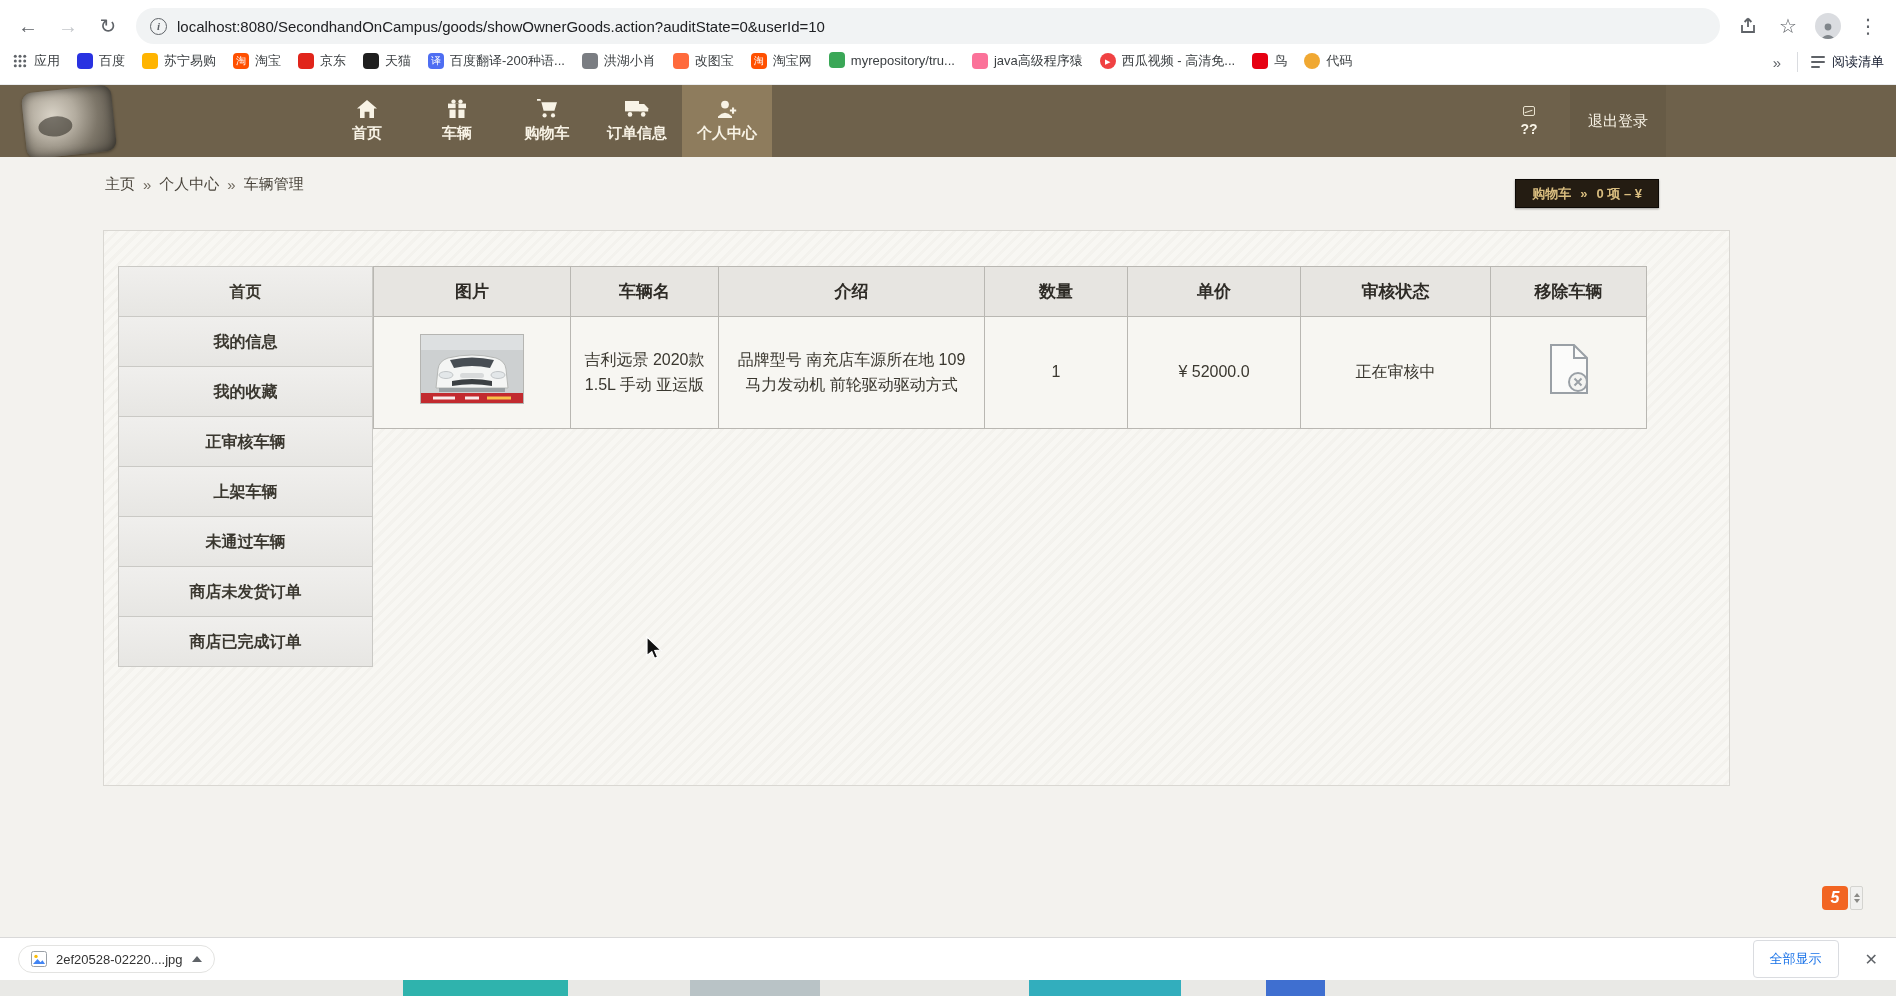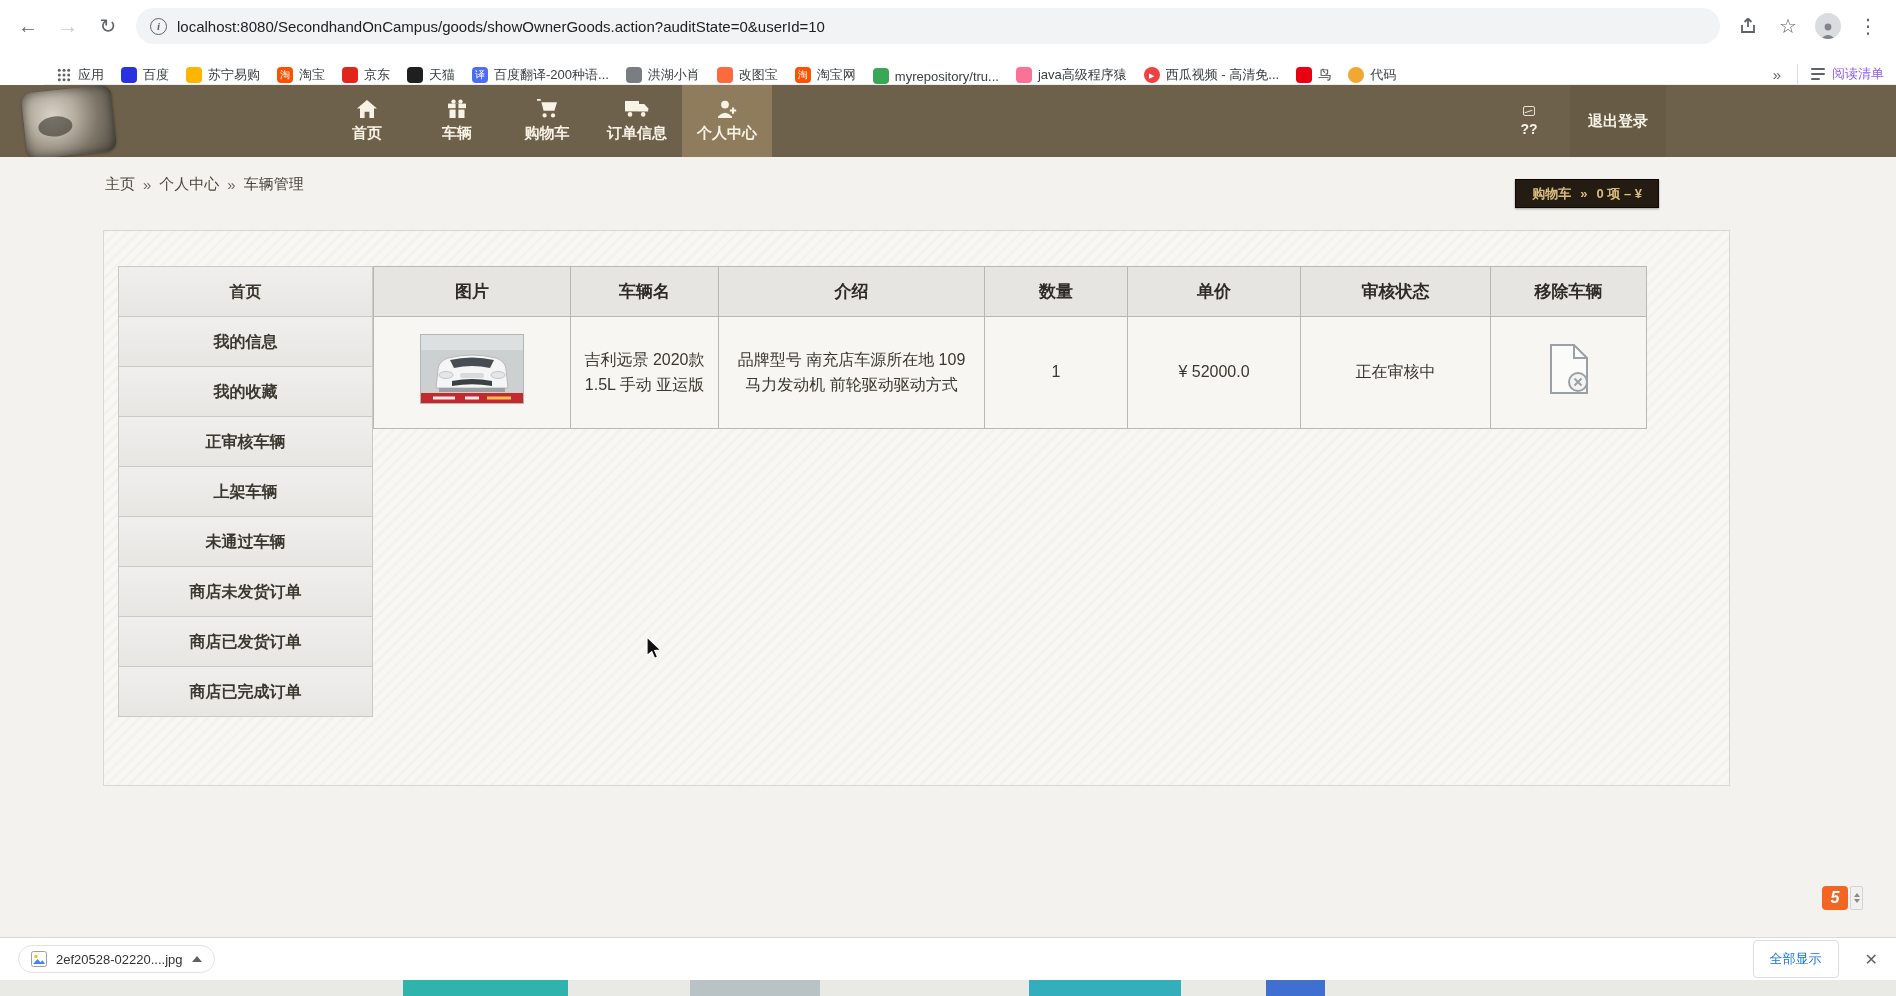--- a/index.html
+++ b/index.html
@@ -10,45 +10,45 @@
   
   .toolbar { position:absolute; top:0; left:0; right:0; height:52px; background:#fff; display:flex; align-items:center; padding:0 10px; gap:4px; }
   .tb-btn { width:36px; height:36px; border-radius:50%; display:flex; align-items:center; justify-content:center; font-size:20px; color:#5f6368; flex:0 0 auto; cursor:pointer; }
   .tb-btn.disabled { color:#c4c7cb; }
   .omnibox { flex:1; height:36px; background:#f1f3f4; border-radius:18px; display:flex; align-items:center; padding:0 14px; gap:10px; margin:0 6px; min-width:0; cursor:text; }
   .info-badge { width:17px; height:17px; border:1.6px solid #5f6368; border-radius:50%; color:#5f6368; font-size:11px; font-style:italic; font-weight:bold; display:flex; align-items:center; justify-content:center; flex:0 0 auto; font-family:"Liberation Serif", serif; }
   .url-text { font-size:15px; color:#202124; white-space:nowrap; overflow:hidden; text-overflow:ellipsis; }
   .avatar-circle { width:26px; height:26px; border-radius:50%; background:#dadce0; display:flex; align-items:flex-end; justify-content:center; overflow:hidden; }
 
   
-  .bookmarks { position:absolute; top:52px; left:0; right:0; height:33px; background:#fff; border-bottom:1px solid #ebedef; display:flex; align-items:flex-end; padding:0 12px; gap:17px; font-size:13px; color:#3c4043; white-space:nowrap;margin-left:44px; }
+  .bookmarks { position:absolute; top:52px; left:0; right:0; height:33px; background:#fff; border-bottom:1px solid #ebedef; display:flex; align-items:flex-start; padding:0 12px; gap:17px; font-size:13px; color:#3c4043; white-space:nowrap; }
   .bm { display:flex; align-items:center; gap:6px; cursor:pointer; flex:0 0 auto; }
   .favicon { width:16px; height:16px; border-radius:4px; display:flex; align-items:center; justify-content:center; flex:0 0 auto; }
   .favicon i { font-style:normal; color:#fff; font-size:10px; line-height:1; }
   .bm-right { margin-left:auto; display:flex; align-items:center; gap:12px; }
   .overflow-chevron { color:#5f6368; font-size:15px; cursor:pointer; padding:0 4px; }
   .v-divider { width:1px; height:20px; background:#dadce0; }
-  .reading-list { display:flex; align-items:center; gap:6px; color:#8b5cf6; cursor:pointer; }
+  .reading-list { display:flex; align-items:center; gap:6px; color:#0f172a; cursor:pointer; }
 
   
   .site-header { position:absolute; top:85px; left:0; right:0; height:72px; background:#6e614b; }
   .logo { position:absolute; left:24px; top:4px; width:90px; height:66px; cursor:pointer; }
   .logo-img { width:100%; height:100%; border-radius:10px; transform:rotate(-6deg);
      background: radial-gradient(circle at 32% 38%, #d9d3c7 0%, #b3ac9f 32%, #7d7669 62%, #4e4940 100%);
      box-shadow: inset 0 0 10px rgba(0,0,0,.45), 0 1px 3px rgba(0,0,0,.35); position:relative; overflow:hidden; }
   .logo-img:after { content:""; position:absolute; left:14px; top:26px; width:34px; height:20px; border-radius:50%; background:rgba(40,36,30,.55); }
   .main-nav { position:absolute; left:322px; top:0; height:72px; display:flex; }
   .nav-item { min-width:90px; padding:0 15px; display:flex; flex-direction:column; align-items:center; justify-content:center; gap:6px; color:#f8f3e6; font-weight:bold; font-size:15px; cursor:pointer; }
   .nav-item.active { background:#8e7c5d; }
   .nav-item .nav-icon { height:19px; display:flex; align-items:center; }
   .header-right { position:absolute; right:230px; top:0; height:72px; display:flex; align-items:stretch; gap:6px; }
   .help-item { width:70px; display:flex; flex-direction:column; align-items:center; justify-content:center; gap:5px; color:#f8f3e6; font-weight:bold; font-size:14px; cursor:pointer; }
   .mini-broken { width:12px; height:10px; border:1.4px solid #e9e2cf; border-radius:2px; position:relative; }
   .mini-broken:after { content:""; position:absolute; left:1px; top:4px; width:8px; height:3px; border-top:1.4px solid #e9e2cf; transform:rotate(-18deg); }
-  .logout-item { padding:0 18px; display:flex; align-items:center; color:#f8f3e6; font-weight:bold; font-size:15px; cursor:pointer; background:rgba(0,0,0,0.06); }
+  .logout-item { padding:0 18px; display:flex; align-items:center; color:#f8f3e6; font-weight:normal; font-size:15px; cursor:pointer; background:rgba(0,0,0,0.06); }
 
   
   .page-body { position:absolute; top:157px; left:0; right:0; height:780px; background:#f3f2ee; }
   .breadcrumb { position:absolute; left:105px; top:18px; font-size:15px; color:#4a453c; display:flex; gap:8px; align-items:center; }
   .bc-item { cursor:pointer; }
   .bc-sep { color:#6d675c; }
   .cart-bar { position:absolute; right:237px; top:22px; height:29px; background:#241c12; border:1px solid #0d0a06; color:#d9bd7f; font-size:13px; font-weight:bold; display:flex; align-items:center; gap:9px; padding:0 16px; cursor:pointer; box-shadow:0 1px 2px rgba(0,0,0,.35); }
 
   .panel { position:absolute; left:103px; top:73px; width:1627px; height:556px; background:#f8f7f3; border:1px solid #d9d7d2;
      background-image: repeating-linear-gradient(135deg, rgba(120,110,90,0.035) 0 3px, transparent 3px 8px); }
@@ -323,21 +323,20 @@
     <div class="panel">
 
       <div class="side-menu">
         <div class="side-item">首页</div>
         <div class="side-item">我的信息</div>
         <div class="side-item">我的收藏</div>
         <div class="side-item">正审核车辆</div>
         <div class="side-item">上架车辆</div>
         <div class="side-item">未通过车辆</div>
         <div class="side-item">商店未发货订单</div>
-        <div class="side-item">商店已发货订单</div>
         <div class="side-item">商店已完成订单</div>
       </div>
 
       <table class="goods-table">
         <colgroup>
           <col style="width:197px">
             <col style="width:148px">
             <col style="width:266px">
             <col style="width:143px">
             <col style="width:173px">

